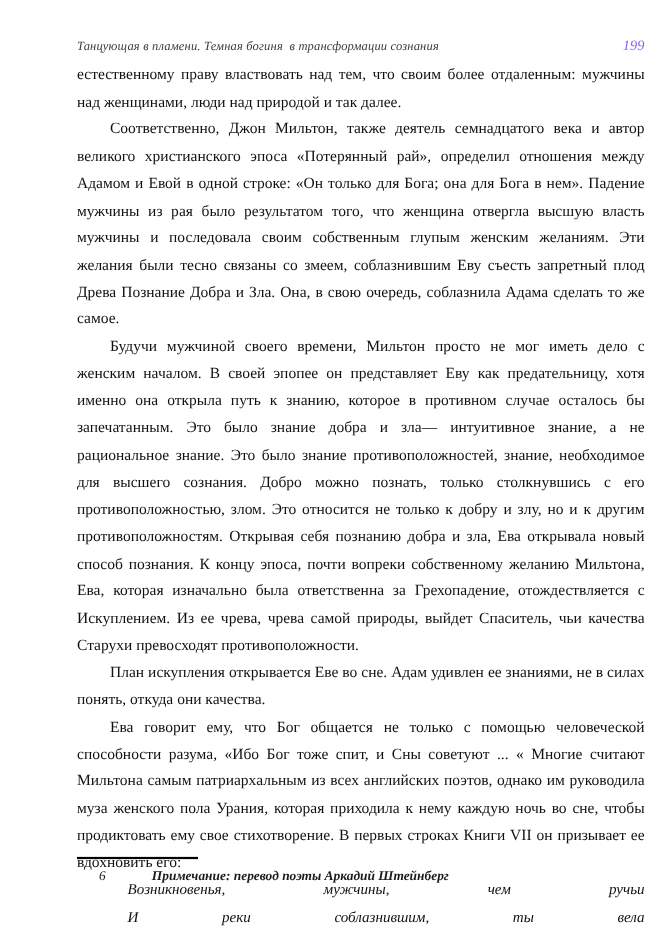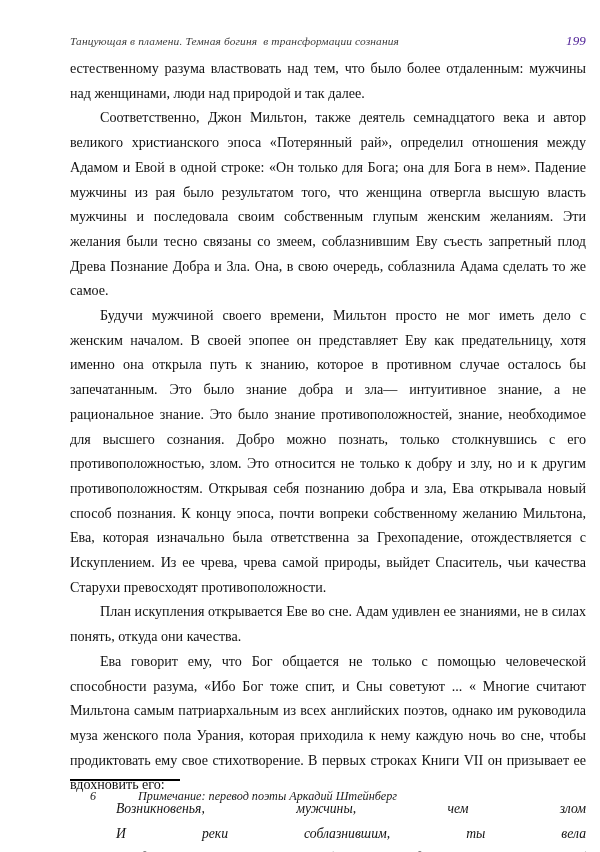--- a/index.html
+++ b/index.html
@@ -37,21 +37,21 @@
     justify-content: space-between;
     font-style: italic;
     font-size: 11.4px;
     color: #3b3b3b;
     letter-spacing: 0.15px;
     white-space: pre;
   }
   .running-head .folio {
     font-style: italic;
     font-size: 13px;
-    color: #4c1d95;
+    color: #8b5cf6;
     text-align: center;
   }
 
   
   .column {
     position: absolute;
     left: 42px;
     top: 56px;
     width: 516px;
   }
@@ -110,46 +110,47 @@
   .footnote .marker {
     width: 68px;
     flex: 0 0 68px;
     padding-left: 20px;
     box-sizing: border-box;
     font-style: italic;
     font-size: 12px;
   }
   .footnote .note-text {
     flex: 1 1 auto;
+    font-weight: bold;
   }
 </style>
 </head>
 <body>
 
 <div class="page">
 
   <div class="running-head">
     <span class="title">Танцующая в пламени. Темная богиня  в трансформации сознания</span>
     <span class="folio">199</span>
   </div>
 
   <div class="column">
 
-    <p class="body cont">естественному разума властвовать над тем, что было более отдаленным: мужчины над женщинами, люди над природой и так далее.</p>
+    <p class="body cont">естественному праву властвовать над тем, что своим более отдаленным: мужчины над женщинами, люди над природой и так далее.</p>
 
     <p class="body">Соответственно, Джон Мильтон, также деятель семнадцатого века и автор великого христианского эпоса «Потерянный рай», определил отношения между Адамом и Евой в одной строке: «Он только для Бога; она для Бога в нем». Падение мужчины из рая было результатом того, что женщина отвергла высшую власть мужчины и последовала своим собственным глупым женским желаниям. Эти желания были тесно связаны со змеем, соблазнившим Еву съесть запретный плод Древа Познание Добра и Зла. Она, в свою очередь, соблазнила Адама сделать то же самое.</p>
 
     <p class="body">Будучи мужчиной своего времени, Мильтон просто не мог иметь дело с женским началом. В своей эпопее он представляет Еву как предательницу, хотя именно она открыла путь к знанию, которое в противном случае осталось бы запечатанным. Это было знание добра и зла— интуитивное знание, а не рациональное знание. Это было знание противоположностей, знание, необходимое для высшего сознания. Добро можно познать, только столкнувшись с его противоположностью, злом. Это относится не только к добру и злу, но и к другим противоположностям. Открывая себя познанию добра и зла, Ева открывала новый способ познания. К концу эпоса, почти вопреки собственному желанию Мильтона, Ева, которая изначально была ответственна за Грехопадение, отождествляется с Искуплением. Из ее чрева, чрева самой природы, выйдет Спаситель, чьи качества Старухи превосходят противоположности.</p>
 
     <p class="body">План искупления открывается Еве во сне. Адам удивлен ее знаниями, не в силах понять, откуда они качества.</p>
 
     <p class="body">Ева говорит ему, что Бог общается не только с помощью человеческой способности разума, «Ибо Бог тоже спит, и Сны советуют ... « Многие считают Мильтона самым патриархальным из всех английских поэтов, однако им руководила муза женского пола Урания, которая приходила к нему каждую ночь во сне, чтобы продиктовать ему свое стихотворение. В первых строках Книги VII он призывает ее вдохновить его:</p>
 
     <div class="verse">
-      <div class="line"><span>Возникновенья,</span><span>мужчины,</span><span>чем</span><span>злом</span></div>
+      <div class="line"><span>Возникновенья,</span><span>мужчины,</span><span>чем</span><span>ручьи</span></div>
       <div class="line"><span>И</span><span>реки</span><span>соблазнившим,</span><span>ты</span><span>вела</span></div>
       <div class="line"><span>Беседы</span><span>с</span><span>вечной</span><span>Мудростью,</span><span>сестрой</span></div>
 
     </div>
 
   </div>
 
   <div class="footnote">
     <div class="rule"></div>
     <div class="note-row">

